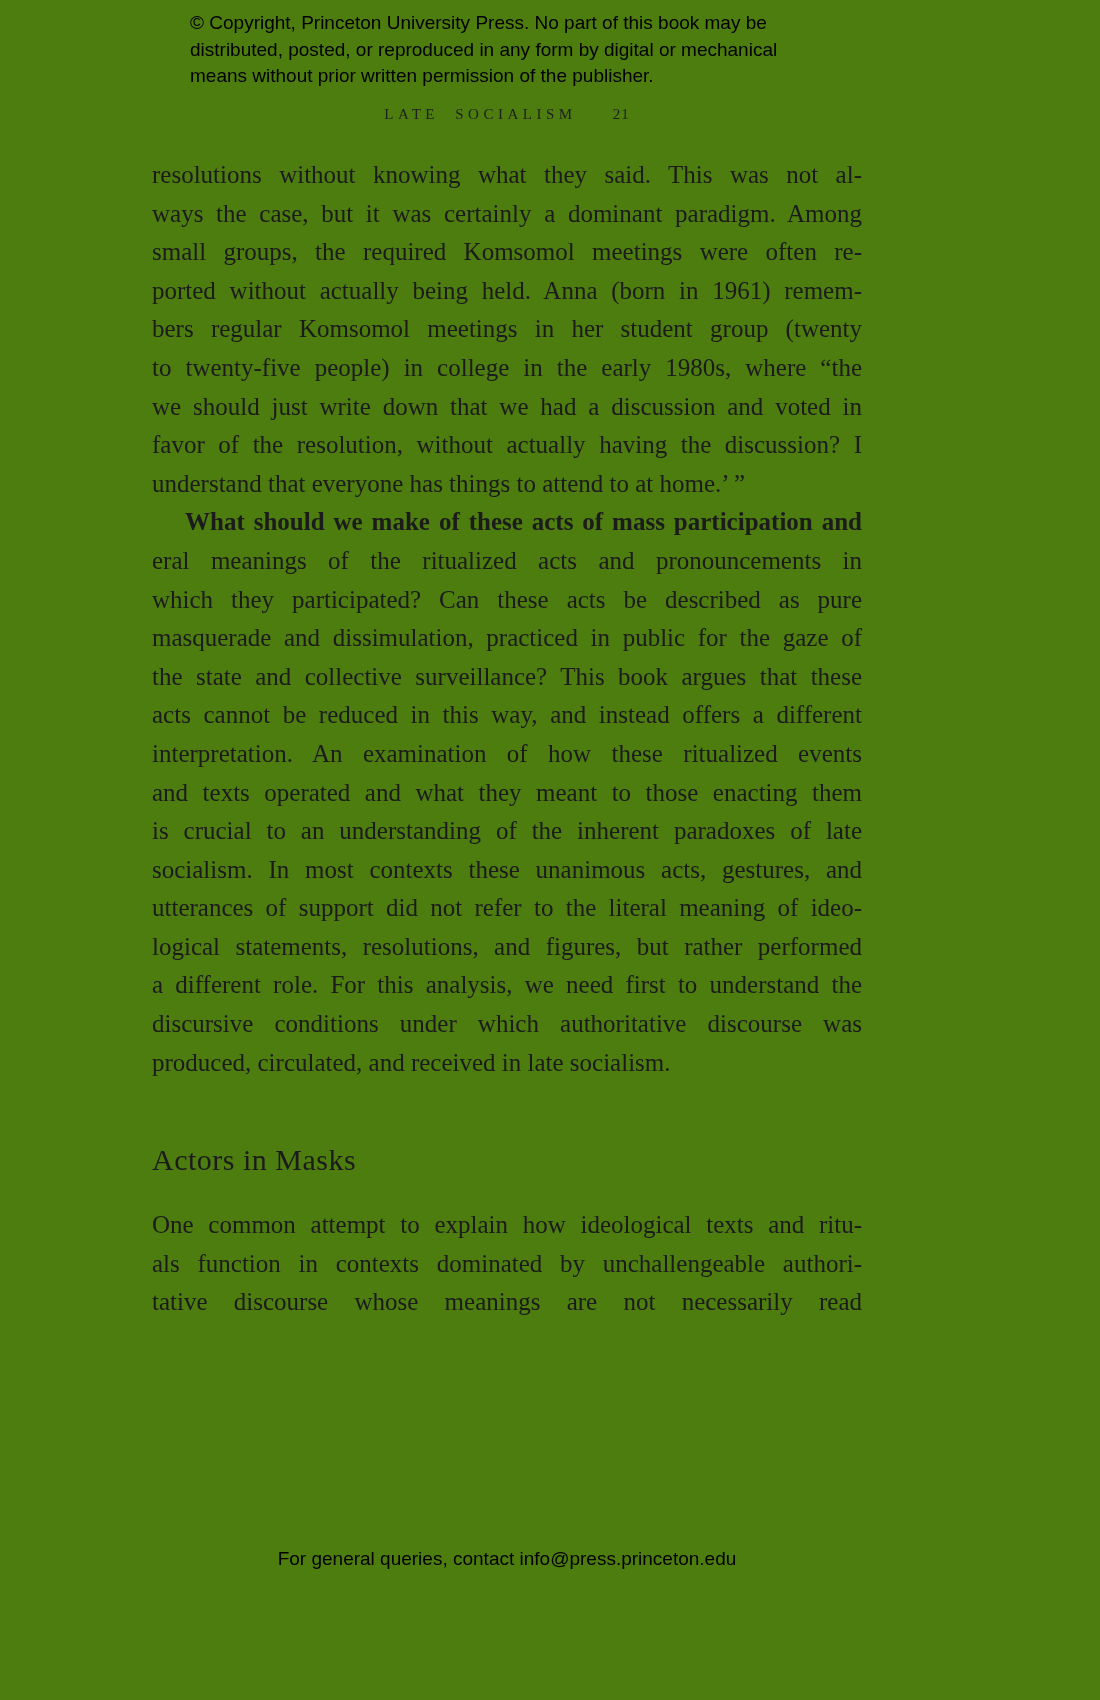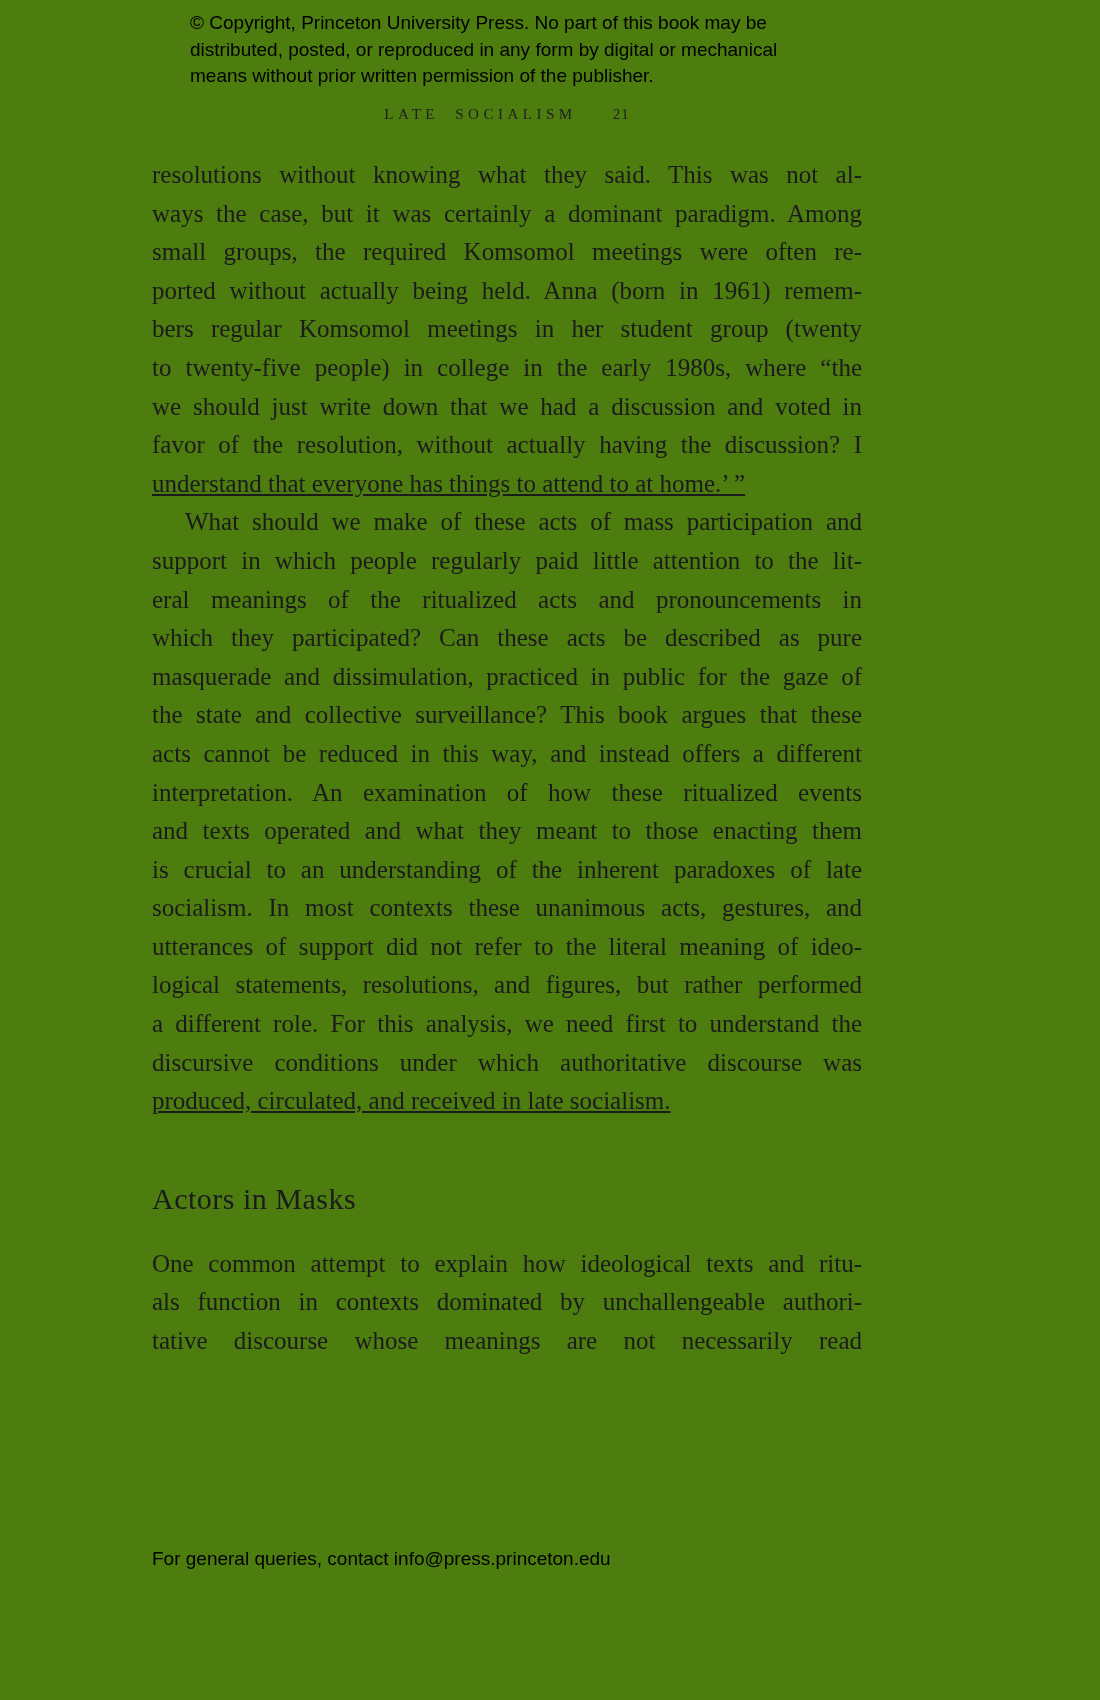--- a/index.html
+++ b/index.html
@@ -47,38 +47,39 @@
     left: 152px;
     top: 156px;
     width: 710px;
     font-size: 25px;
     line-height: 38.6px;
   }
   .line {
     text-align: justify;
     text-align-last: justify;
   }
-  .line.flush { text-align-last: left; text-decoration: underline; }
-  .line.indent { text-indent: 33px; }
+  .line.flush { text-align-last: left; }
+  .line.indent { text-indent: 33px; font-weight: bold; }
   .italic { font-style: italic; }
   .section-heading {
     font-weight: 400;
     font-size: 30px;
     line-height: 40px;
     text-align: left;
     letter-spacing: 0.5px;
     margin-top: 58px;
     margin-bottom: 26px;
     color: #1b1b1b;
   }
   .footer {
     position: absolute;
     left: 152px;
     top: 1548px;
     width: 710px;
+    text-align: center;
     font-family: "Liberation Sans", sans-serif;
     font-size: 19px;
     color: #000000;
   }
   .footer .email { color: #000000; text-decoration: none; }
 </style>
 </head>
 <body>
 
 <div class="page">
@@ -102,21 +103,20 @@
           <div class="line"><span>small groups, the required Komsomol meetings were often re-</span></div>
           <div class="line"><span>ported without actually being held. Anna (born in 1961) remem-</span></div>
           <div class="line"><span>bers regular Komsomol meetings in her student group (twenty</span></div>
           <div class="line"><span>to twenty-five people) in college in the early 1980s, where “the</span></div>
           <div class="line"><span>we should just write down that we had a discussion and voted in</span></div>
           <div class="line"><span>favor of the resolution, without actually having the discussion? I</span></div>
           <div class="line flush"><span>understand that everyone has things to attend to at home.’ ”</span></div>
         </div>
         <div class="para">
           <div class="line indent"><span>What should we make of these acts of mass participation and</span></div>
-          <div class="line"><span>support in which people regularly paid little attention to the lit-</span></div>
           <div class="line"><span>eral meanings of the ritualized acts and pronouncements in</span></div>
           <div class="line"><span>which they participated? Can these acts be described as pure</span></div>
           <div class="line"><span>masquerade and dissimulation, practiced in public for the gaze of</span></div>
           <div class="line"><span>the state and collective surveillance? This book argues that these</span></div>
           <div class="line"><span>acts cannot be reduced in this way, and instead offers a different</span></div>
           <div class="line"><span>interpretation. An examination of how these ritualized events</span></div>
           <div class="line"><span>and texts operated and what they meant to those enacting them</span></div>
           <div class="line"><span>is crucial to an understanding of the inherent paradoxes of late</span></div>
           <div class="line"><span>socialism. In most contexts these unanimous acts, gestures, and</span></div>
           <div class="line"><span>utterances of support did not refer to the literal meaning of ideo-</span></div>

